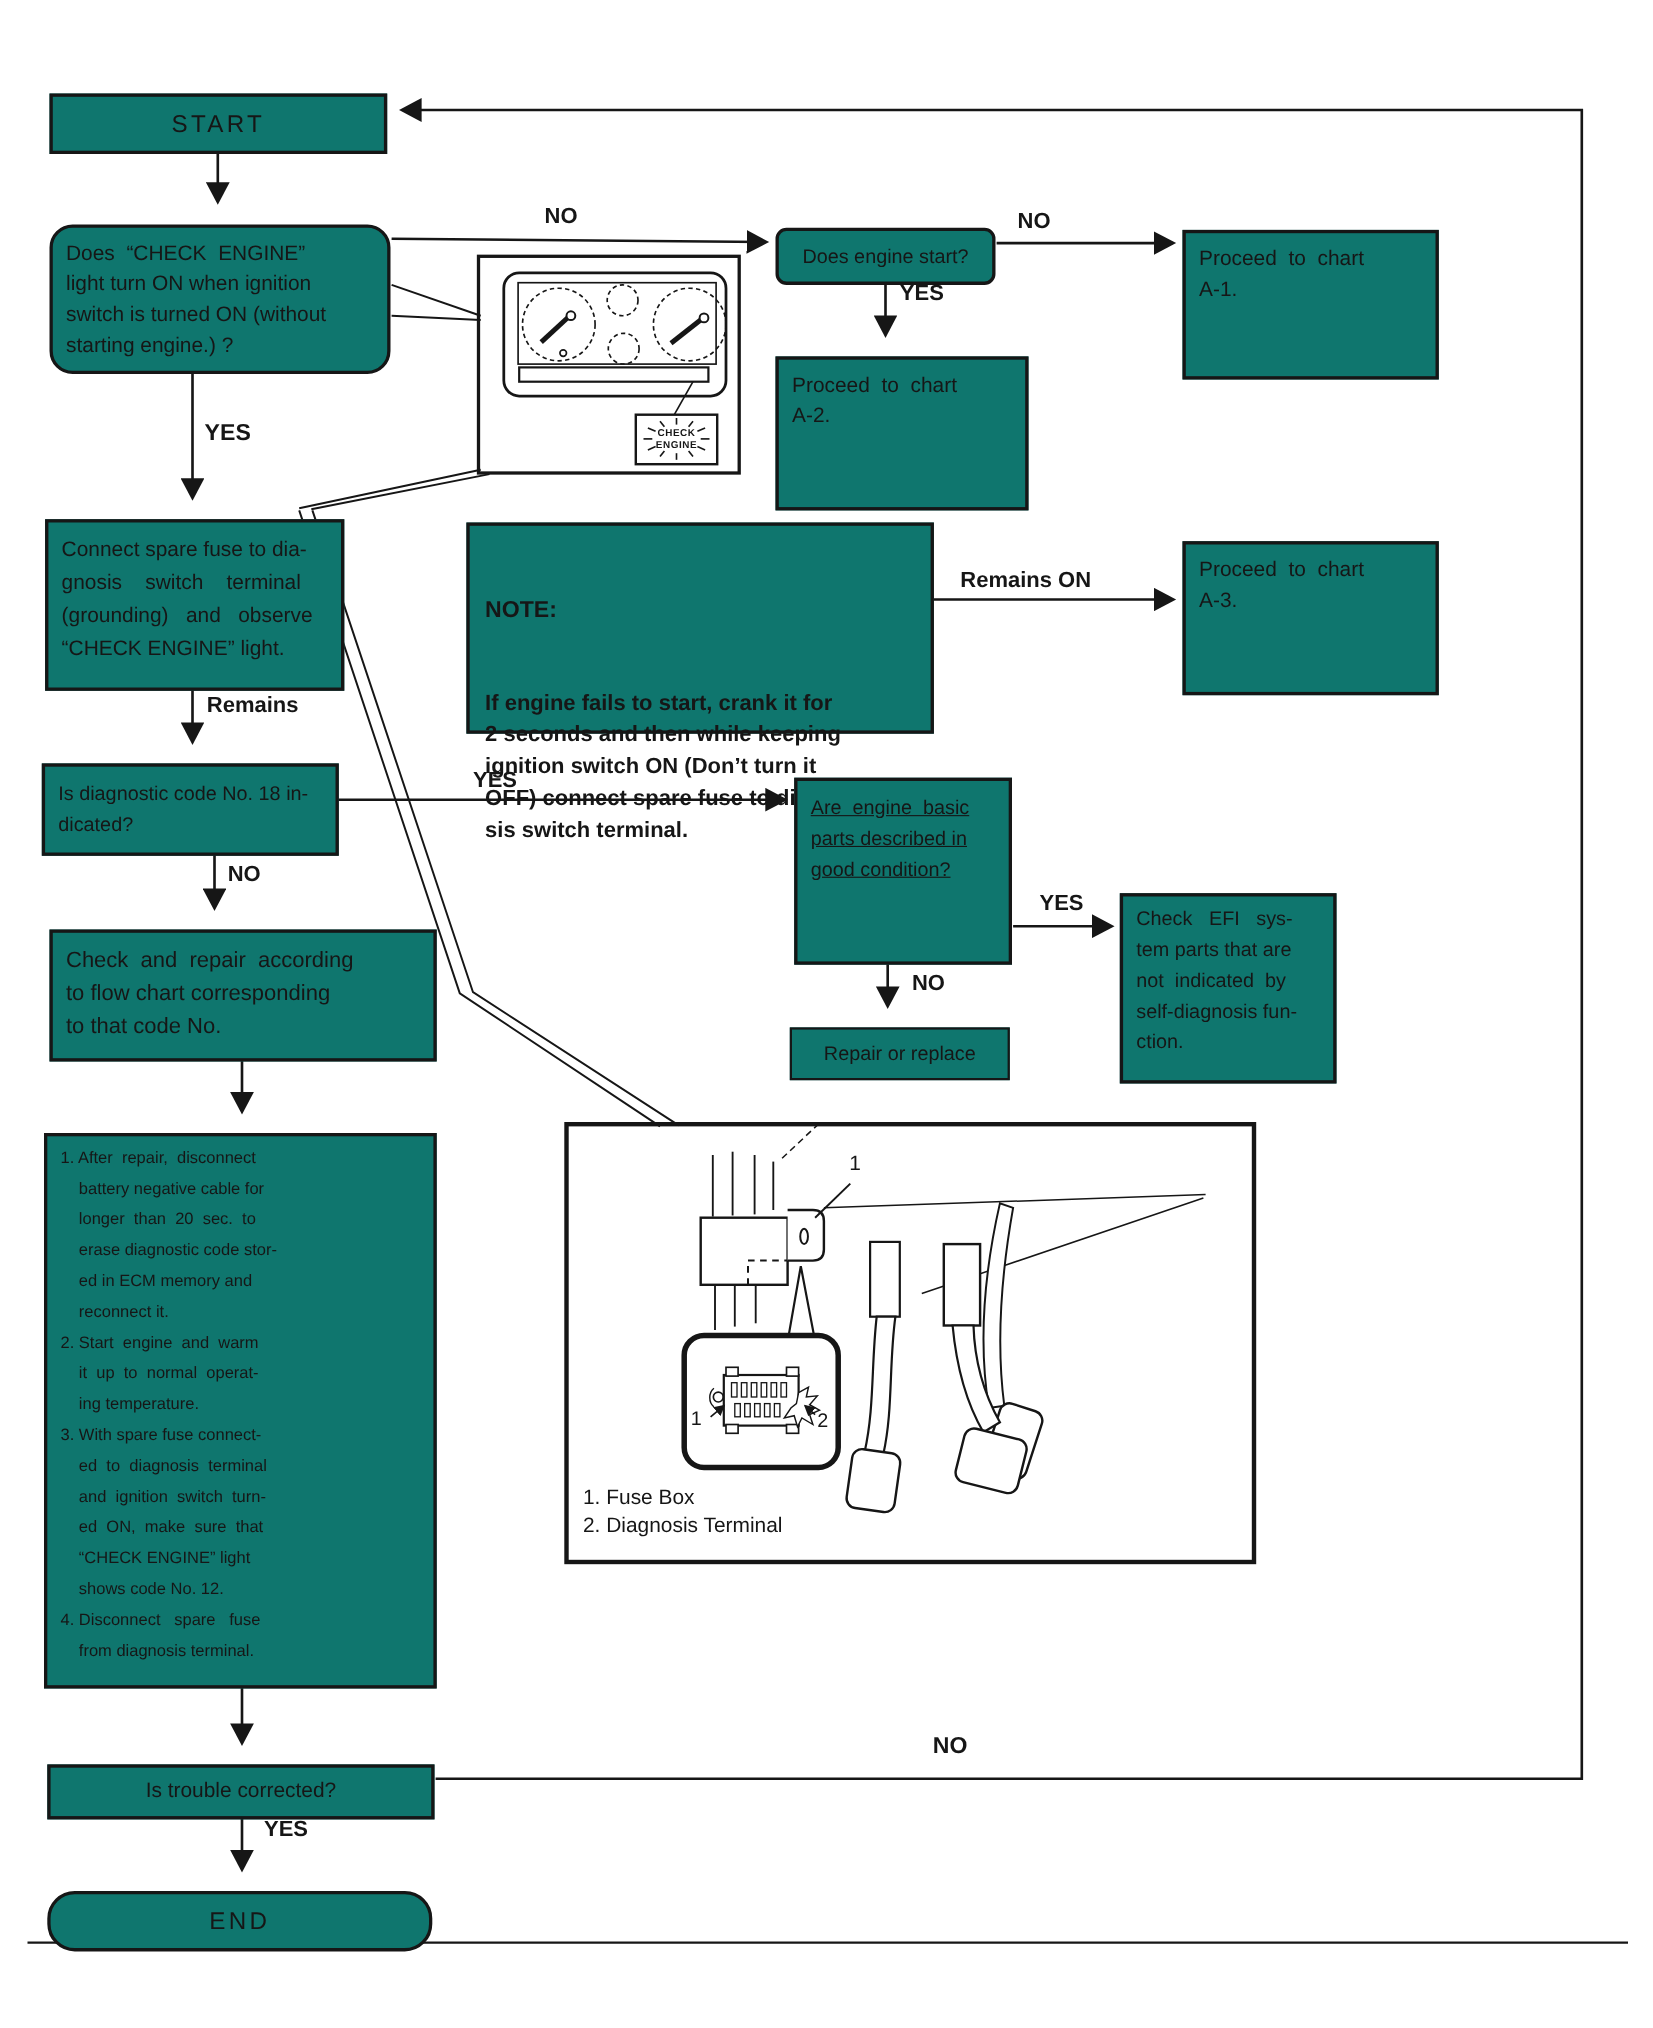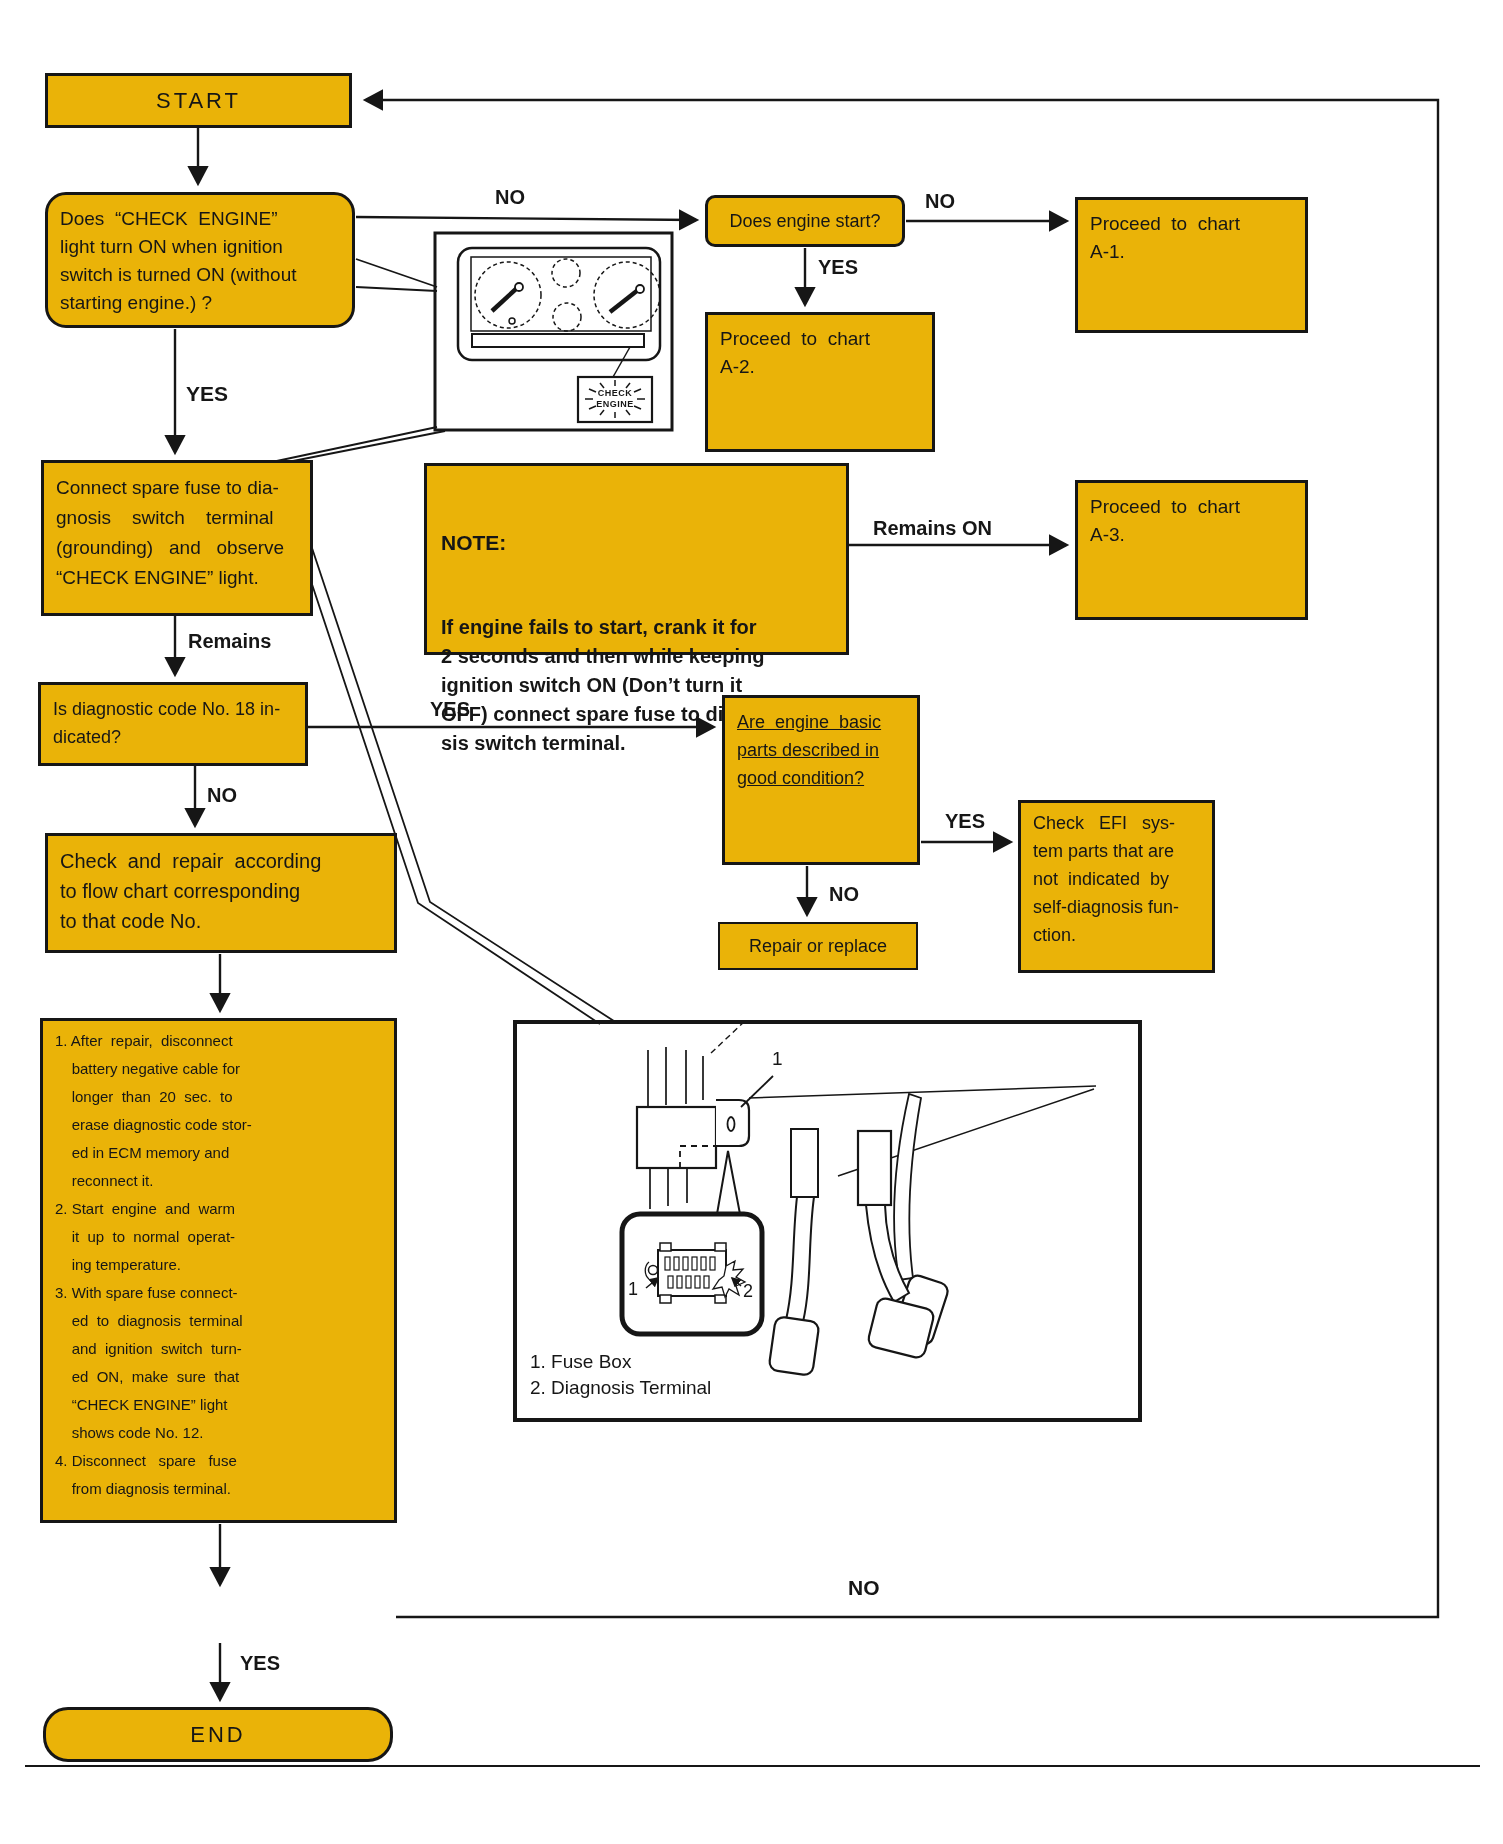--- a/index.html
+++ b/index.html
@@ -1,20 +1,20 @@
 <!DOCTYPE html>
 <html><head>
 <meta charset="utf-8">
 <style>
   html,body{margin:0;padding:0;background:#fff;}
   #page{position:relative;width:1503px;height:1844px;background:#fff;overflow:hidden;
         font-family:"Liberation Sans",sans-serif;color:#161616;}
   svg.lines{position:absolute;left:0;top:0;}
-  .box{position:absolute;border:3px solid #161616;background:#eab308;box-sizing:border-box;
-       font-size:18px;line-height:28px;padding:10px 12px;white-space:pre-wrap;}
+  .box{position:absolute;border:3px solid #161616;background:#0f766e;box-sizing:border-box;
+       font-size:18px;line-height:28px;padding:10px 12px;white-space:pre-wrap;margin-top:12px;}
   .center{display:flex;align-items:center;justify-content:center;text-align:center;padding:0;}
   .big{font-size:22px;letter-spacing:3px;}
   .rounded{border-radius:10px;}
   .lbl{position:absolute;font-weight:bold;font-size:20px;white-space:pre;}
   .smltxt{position:absolute;white-space:pre-wrap;}
 </style>
 </head>
 <body>
 
 <div id="page">
@@ -217,20 +217,21 @@
     ing temperature.
 3. With spare fuse connect-
     ed  to  diagnosis  terminal
     and  ignition  switch  turn-
     ed  ON,  make  sure  that
     “CHECK ENGINE” light
     shows code No. 12.
 4. Disconnect   spare   fuse
     from diagnosis terminal.</div>
 
+  <div class="box center" style="left:43px;top:1592px;width:352px;height:50px;font-size:19px;">Is trouble corrected?</div>
 
   <div class="box center big" style="left:43px;top:1707px;width:350px;height:55px;border-radius:25px;">END</div>
 
   <div class="lbl" style="left:495px;top:186px;">NO</div>
   <div class="lbl" style="left:925px;top:190px;">NO</div>
   <div class="lbl" style="left:818px;top:256px;">YES</div>
   <div class="lbl" style="left:186px;top:382px;font-size:21px;">YES</div>
   <div class="lbl" style="left:873px;top:517px;">Remains ON</div>
   <div class="lbl" style="left:188px;top:630px;">Remains</div>
   <div class="lbl" style="left:207px;top:784px;">NO</div>

